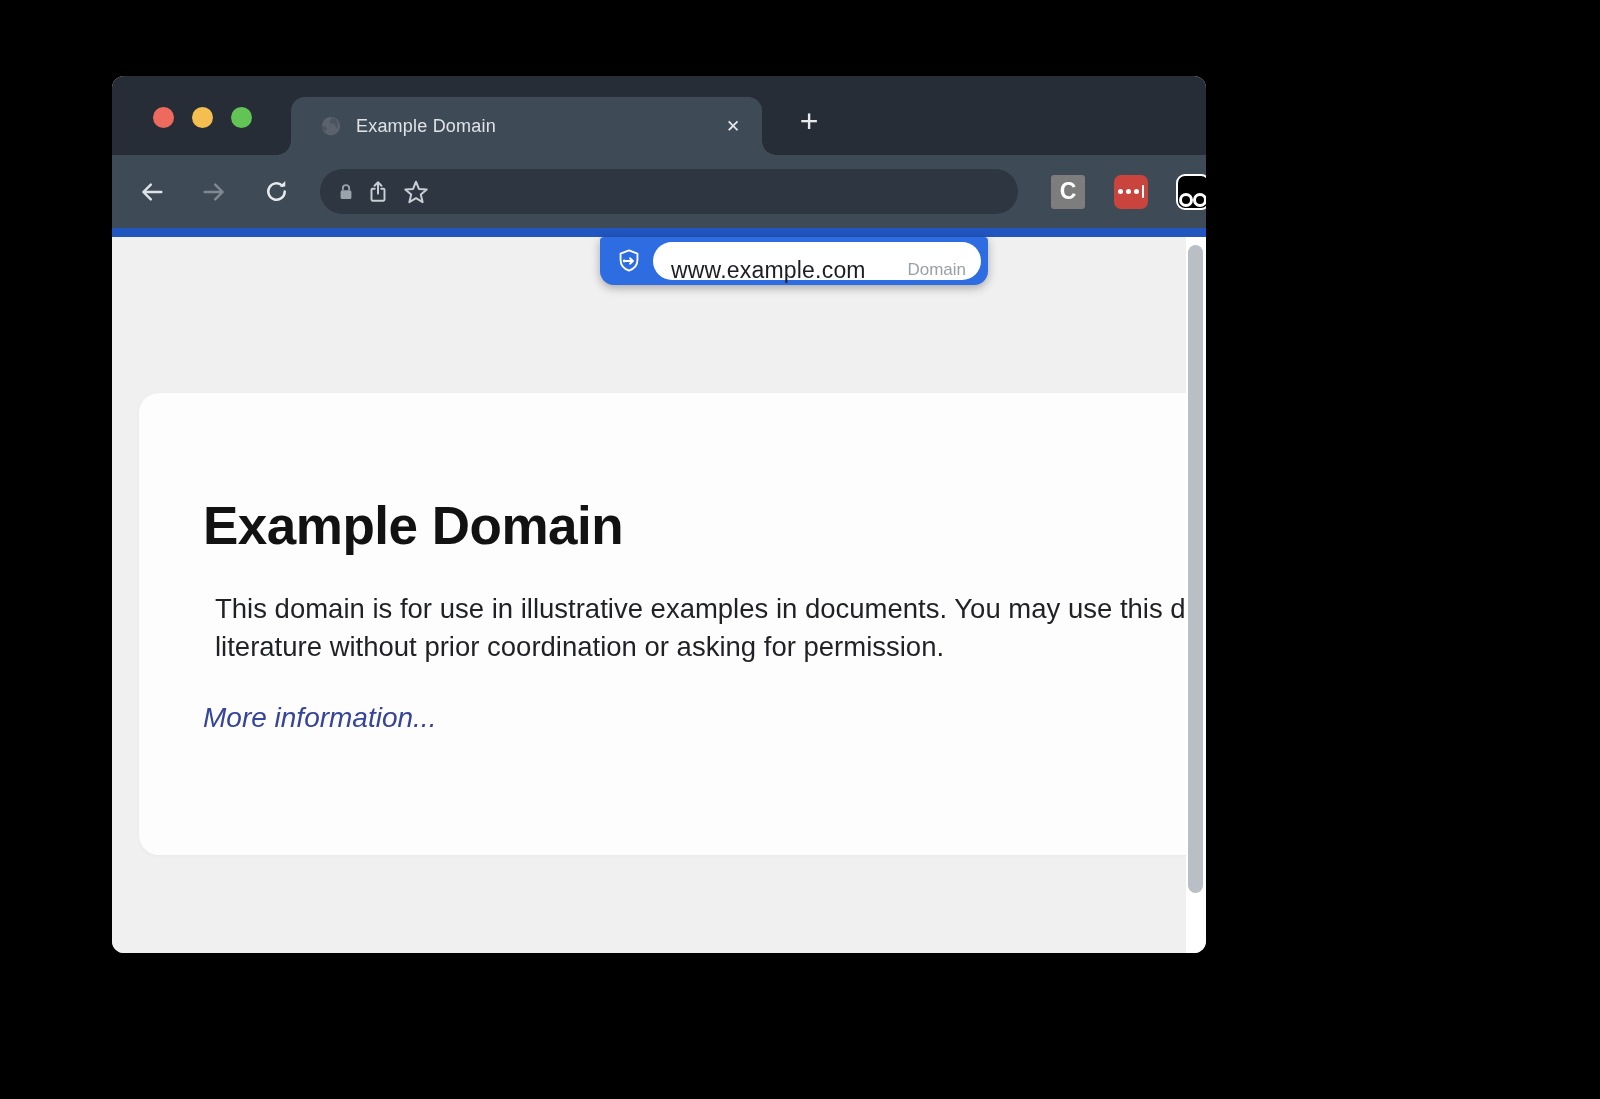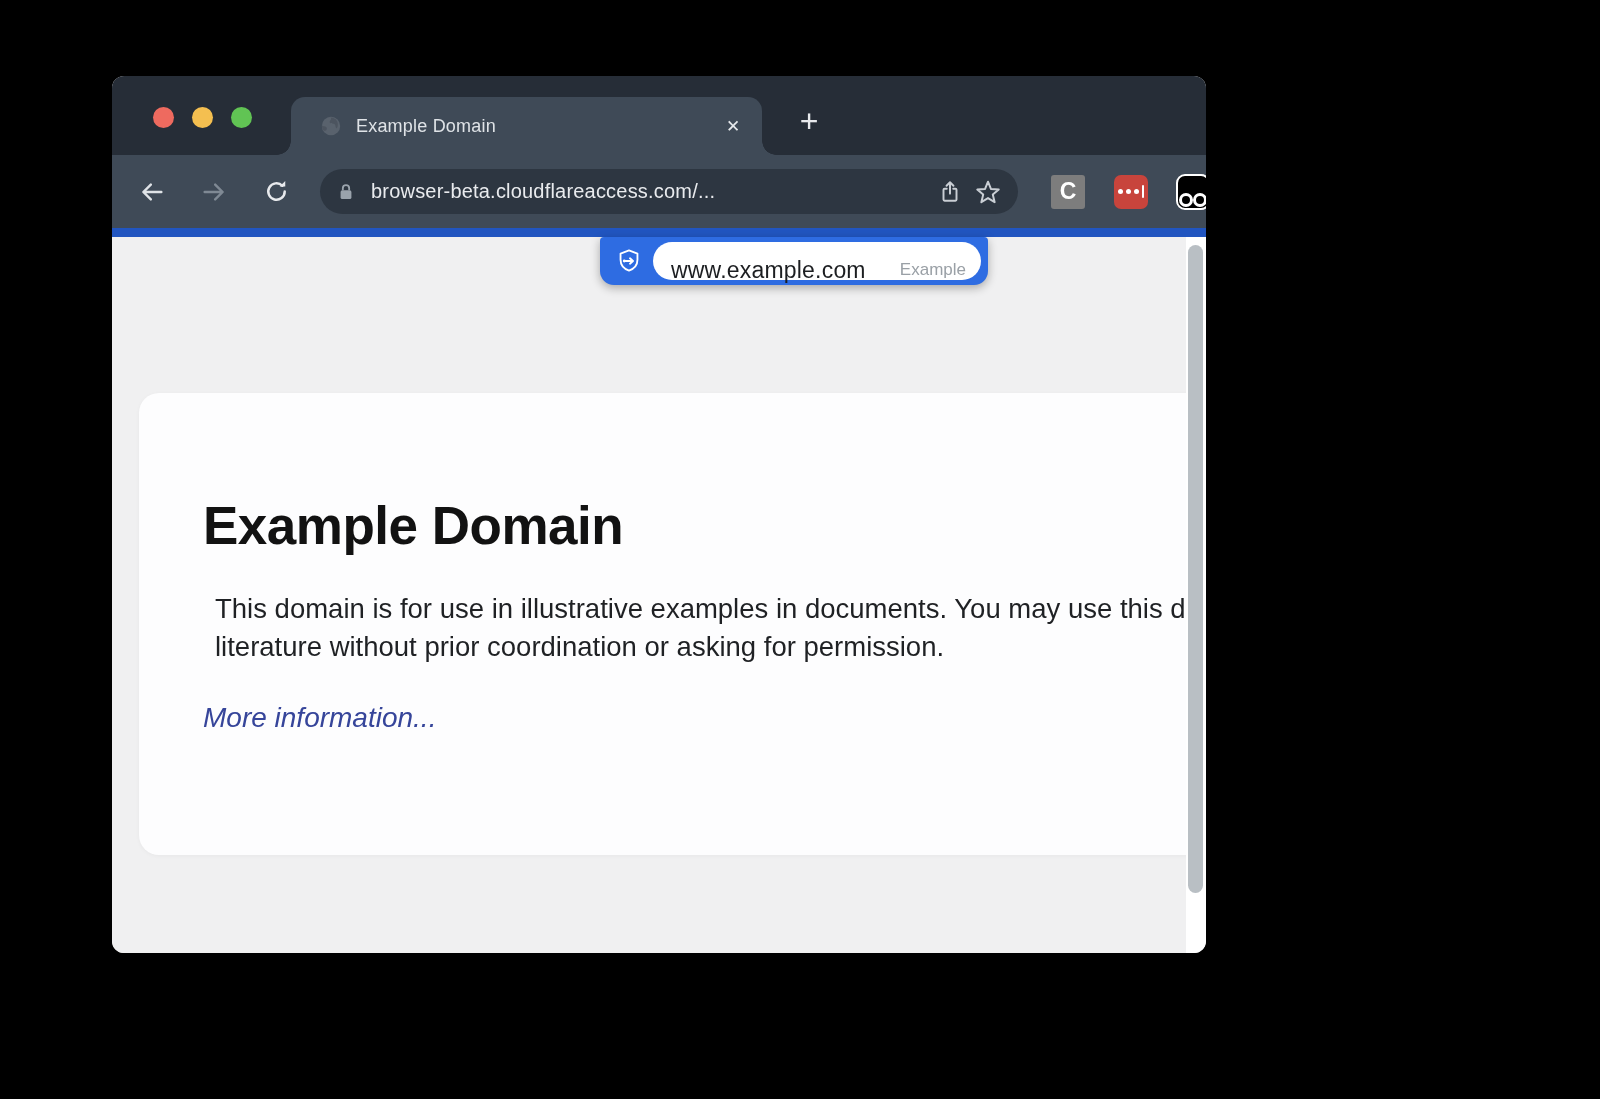--- a/index.html
+++ b/index.html
@@ -148,21 +148,20 @@
       </svg>
     </div>
 
     <div class="omnibox">
       <span>
         <svg width="20" height="22" viewBox="0 0 24 24">
           <path d="M8.2 10V7.6a3.8 3.8 0 0 1 7.6 0V10" fill="none" stroke="#9aa3ac" stroke-width="2.2"></path>
           <rect x="5.5" y="10" width="13" height="10.5" rx="2" fill="#9aa3ac"></rect>
         </svg>
       </span>
-      <span class="omni-url">browser-beta.cloudflareaccess.com/...</span>
       <span class="omni-btn">
         <svg width="26" height="28" viewBox="0 0 24 24">
           <path d="M9 9H7a1 1 0 0 0-1 1v9a1 1 0 0 0 1 1h10a1 1 0 0 0 1-1v-9a1 1 0 0 0-1-1h-2" fill="none" stroke="#c9ced4" stroke-width="1.8" stroke-linecap="round"></path>
           <path d="M12 13.5V3M8.8 6.2L12 3l3.2 3.2" fill="none" stroke="#c9ced4" stroke-width="1.8" stroke-linecap="round" stroke-linejoin="round"></path>
         </svg>
       </span>
       <span class="omni-btn">
         <svg width="28" height="28" viewBox="0 0 24 24">
           <path d="M12 3.2l2.5 6.2 6.7.5-5.1 4.3 1.6 6.5L12 17.2l-5.7 3.5 1.6-6.5-5.1-4.3 6.7-.5z" fill="none" stroke="#c9ced4" stroke-width="1.7" stroke-linejoin="round"></path>
         </svg>
@@ -211,21 +210,21 @@
         <span class="rbi-shield">
           <svg width="26" height="26" viewBox="0 0 24 24">
             <path d="M12 2.2l7.8 2.9v5.7c0 4.9-3.3 8.4-7.8 10-4.5-1.6-7.8-5.1-7.8-10V5.1z" fill="none" stroke="#ffffff" stroke-width="1.7" stroke-linejoin="round"></path>
             <circle cx="7.6" cy="12" r="1.3" fill="#ffffff"></circle>
             <path d="M8.6 12h6.6" stroke="#ffffff" stroke-width="1.7" stroke-linecap="round"></path>
             <path d="M12.9 9.5l2.8 2.5-2.8 2.5" fill="none" stroke="#ffffff" stroke-width="1.7" stroke-linecap="round" stroke-linejoin="round"></path>
           </svg>
         </span>
         <span class="rbi-inner">
           <span class="rbi-domain">www.example.com</span>
-          <span class="rbi-expand">Example</span>
+          <span class="rbi-expand">Domain</span>
         </span>
       </div>
 
       <div class="card">
         <h1>Example Domain</h1>
         <p class="body">This domain is for use in illustrative examples in documents. You may use this domain in literature without prior coordination or asking for permission.</p>
         <p class="more"><a href="#">More information...</a></p>
       </div>
     </div>
 

